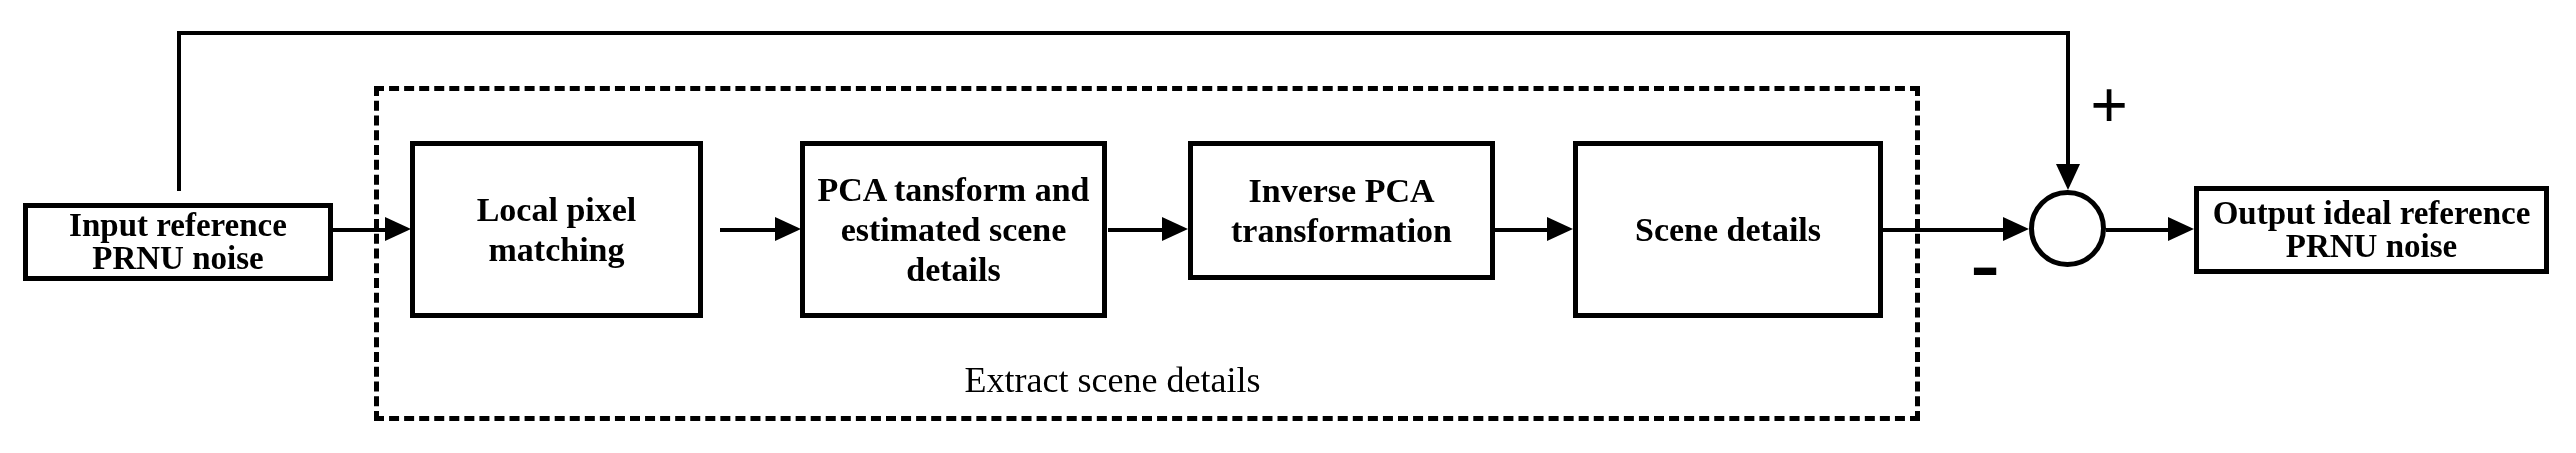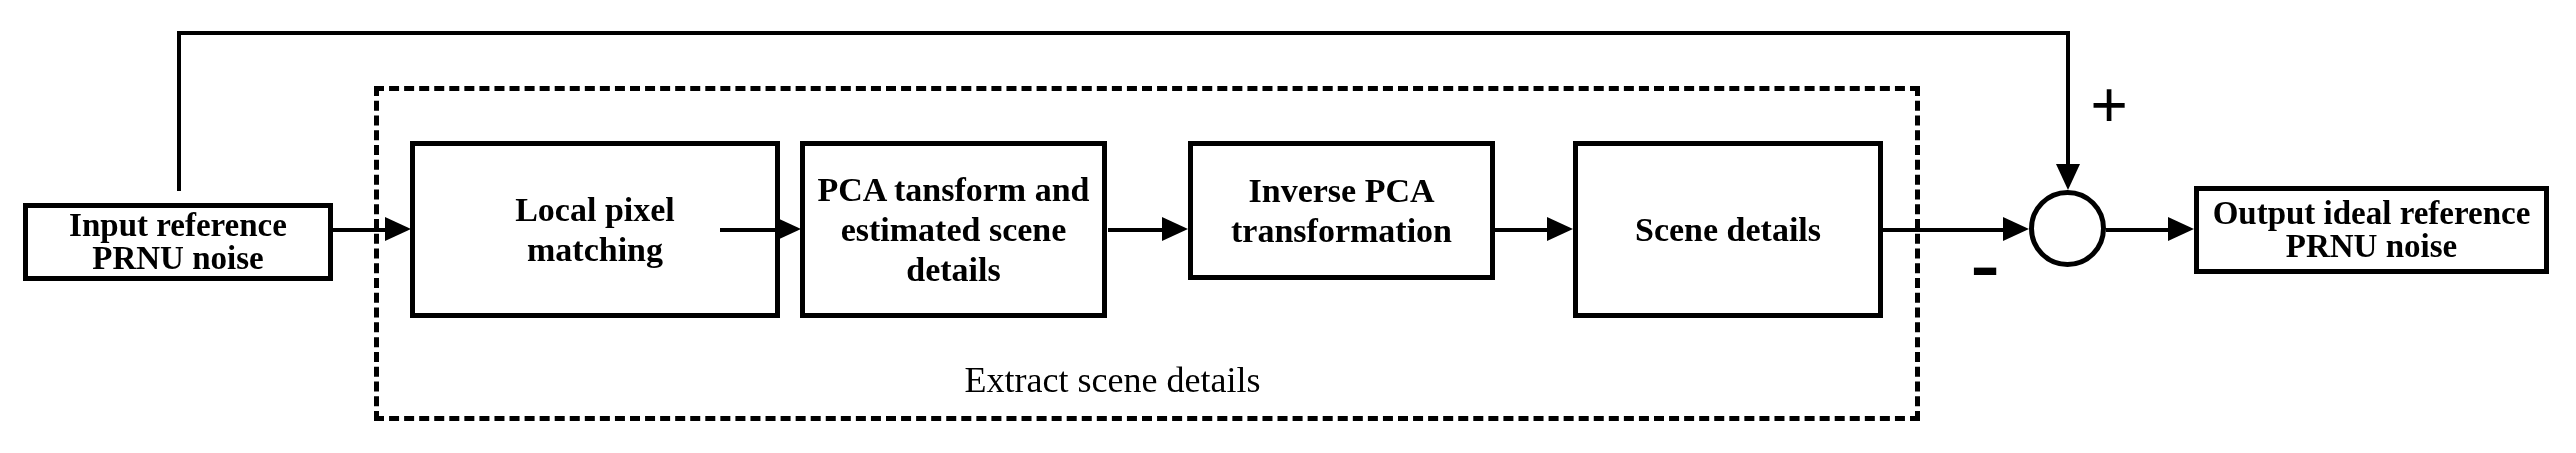--- a/index.html
+++ b/index.html
@@ -81,21 +81,21 @@
 
   <div class="dashed-box" style="left:374px; top:86px; width:1546px; height:335px;"></div>
   <div class="group-label" style="left:889px; top:361px; width:447px;">Extract scene details</div>
 
   <div class="box io-box" style="left:23px; top:191px; width:310px; height:78px;margin-top:12px;">Input reference
 PRNU noise</div>
 
   <div class="line" style="left:333px; top:228px; width:53px; height:4.3px;"></div>
   <div class="arrowhead-right" style="left:385px; top:217px;"></div>
 
-  <div class="box proc-box" style="left:410px; top:141px; width:370px; height:177px;">Local pixel
+  <div class="box proc-box" style="left:410px; top:141px; width:293px; height:177px;">Local pixel
 matching</div>
 
   <div class="line" style="left:720px; top:228px; width:55px; height:4.3px;"></div>
   <div class="arrowhead-right" style="left:775px; top:217px;"></div>
 
   <div class="box proc-box" style="left:800px; top:141px; width:307px; height:177px;">PCA tansform and
 estimated scene
 details</div>
 
   <div class="line" style="left:1108px; top:228px; width:54px; height:4.3px;"></div>

